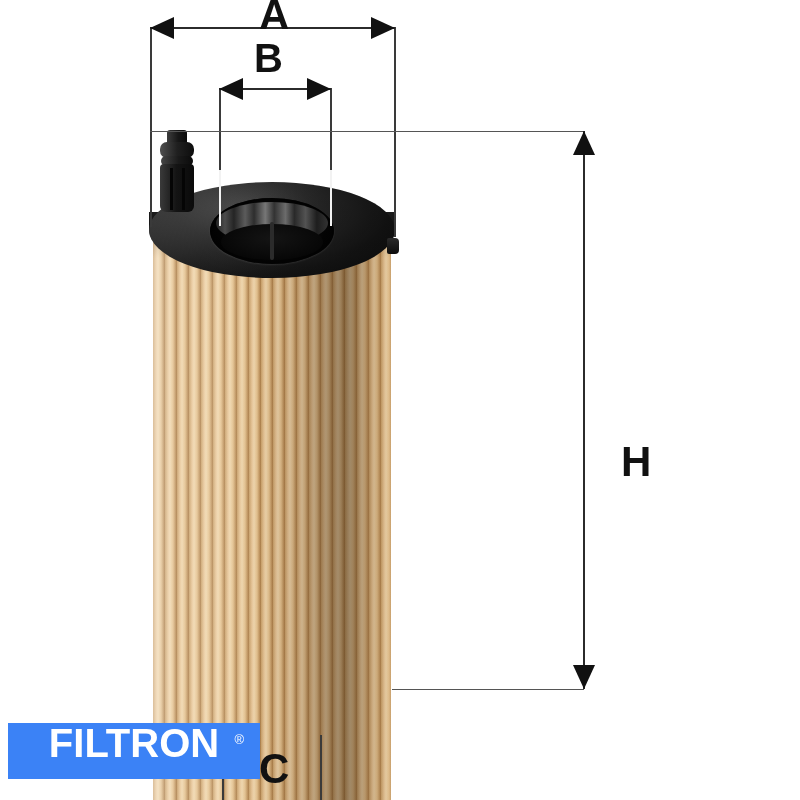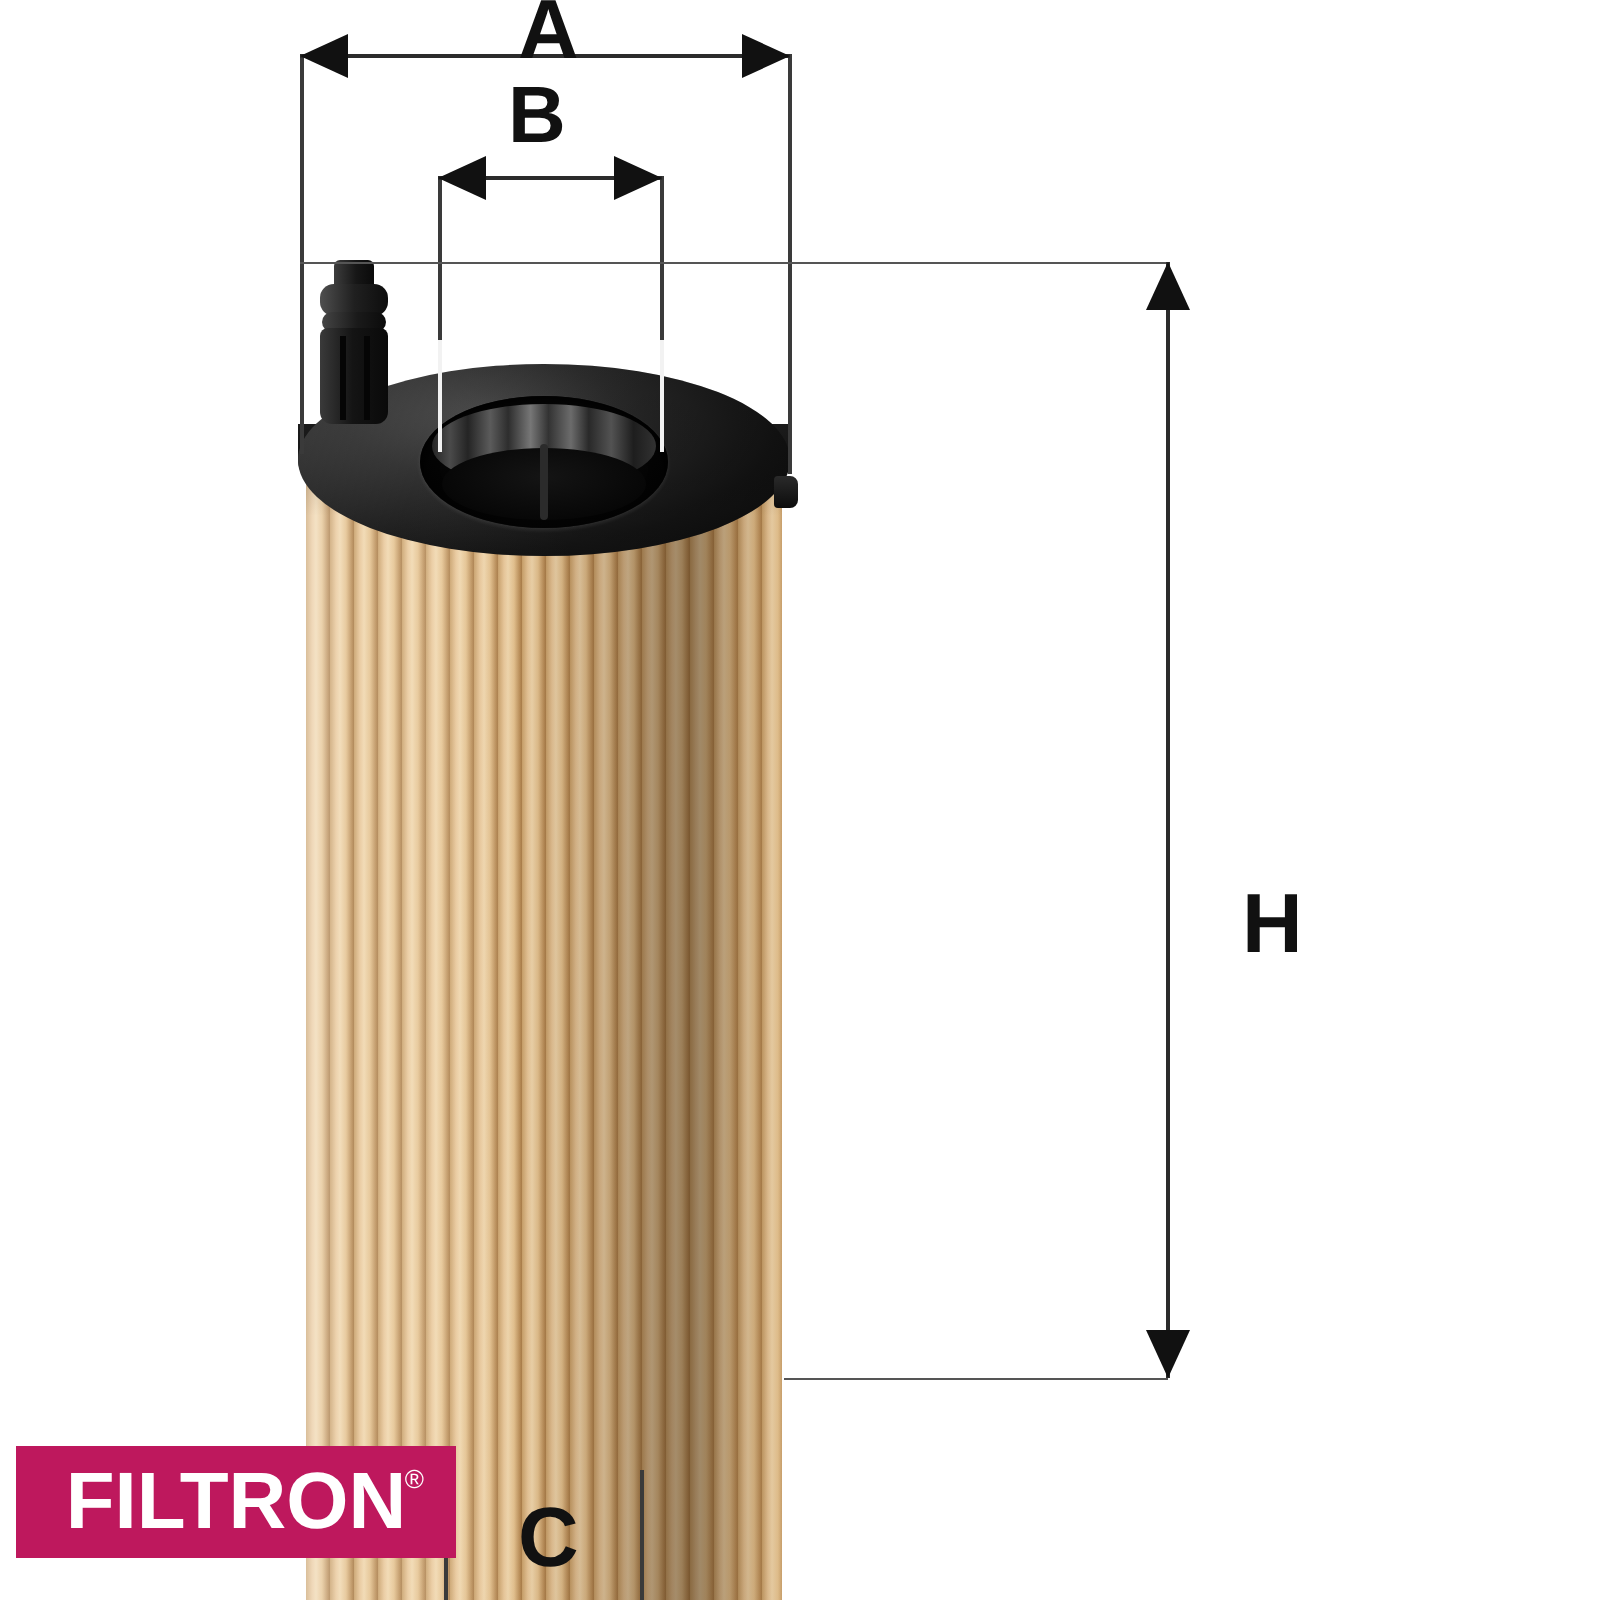--- a/index.html
+++ b/index.html
@@ -268,25 +268,25 @@
     height: 16px;
     background: linear-gradient(to bottom, #2a2a2a, #0c0c0c);
     border-radius: 2px 4px 4px 2px;
   }
 
   
   #logo {
     position: absolute;
     left: 8px;
     top: 723px;
-    width: 220px;
+    width: 252px;
     height: 56px;
-    background: #be185d;
+    background: #3b82f6;
     display: flex;
-    align-items: center;
+    align-items: flex-start;
     justify-content: center;
   }
   #logo-text {
     position: relative;
     color: #ffffff;
     font-size: 40px;
     font-weight: bold;
     letter-spacing: 0px;
     line-height: 1;
     font-family: "Liberation Sans", sans-serif;

